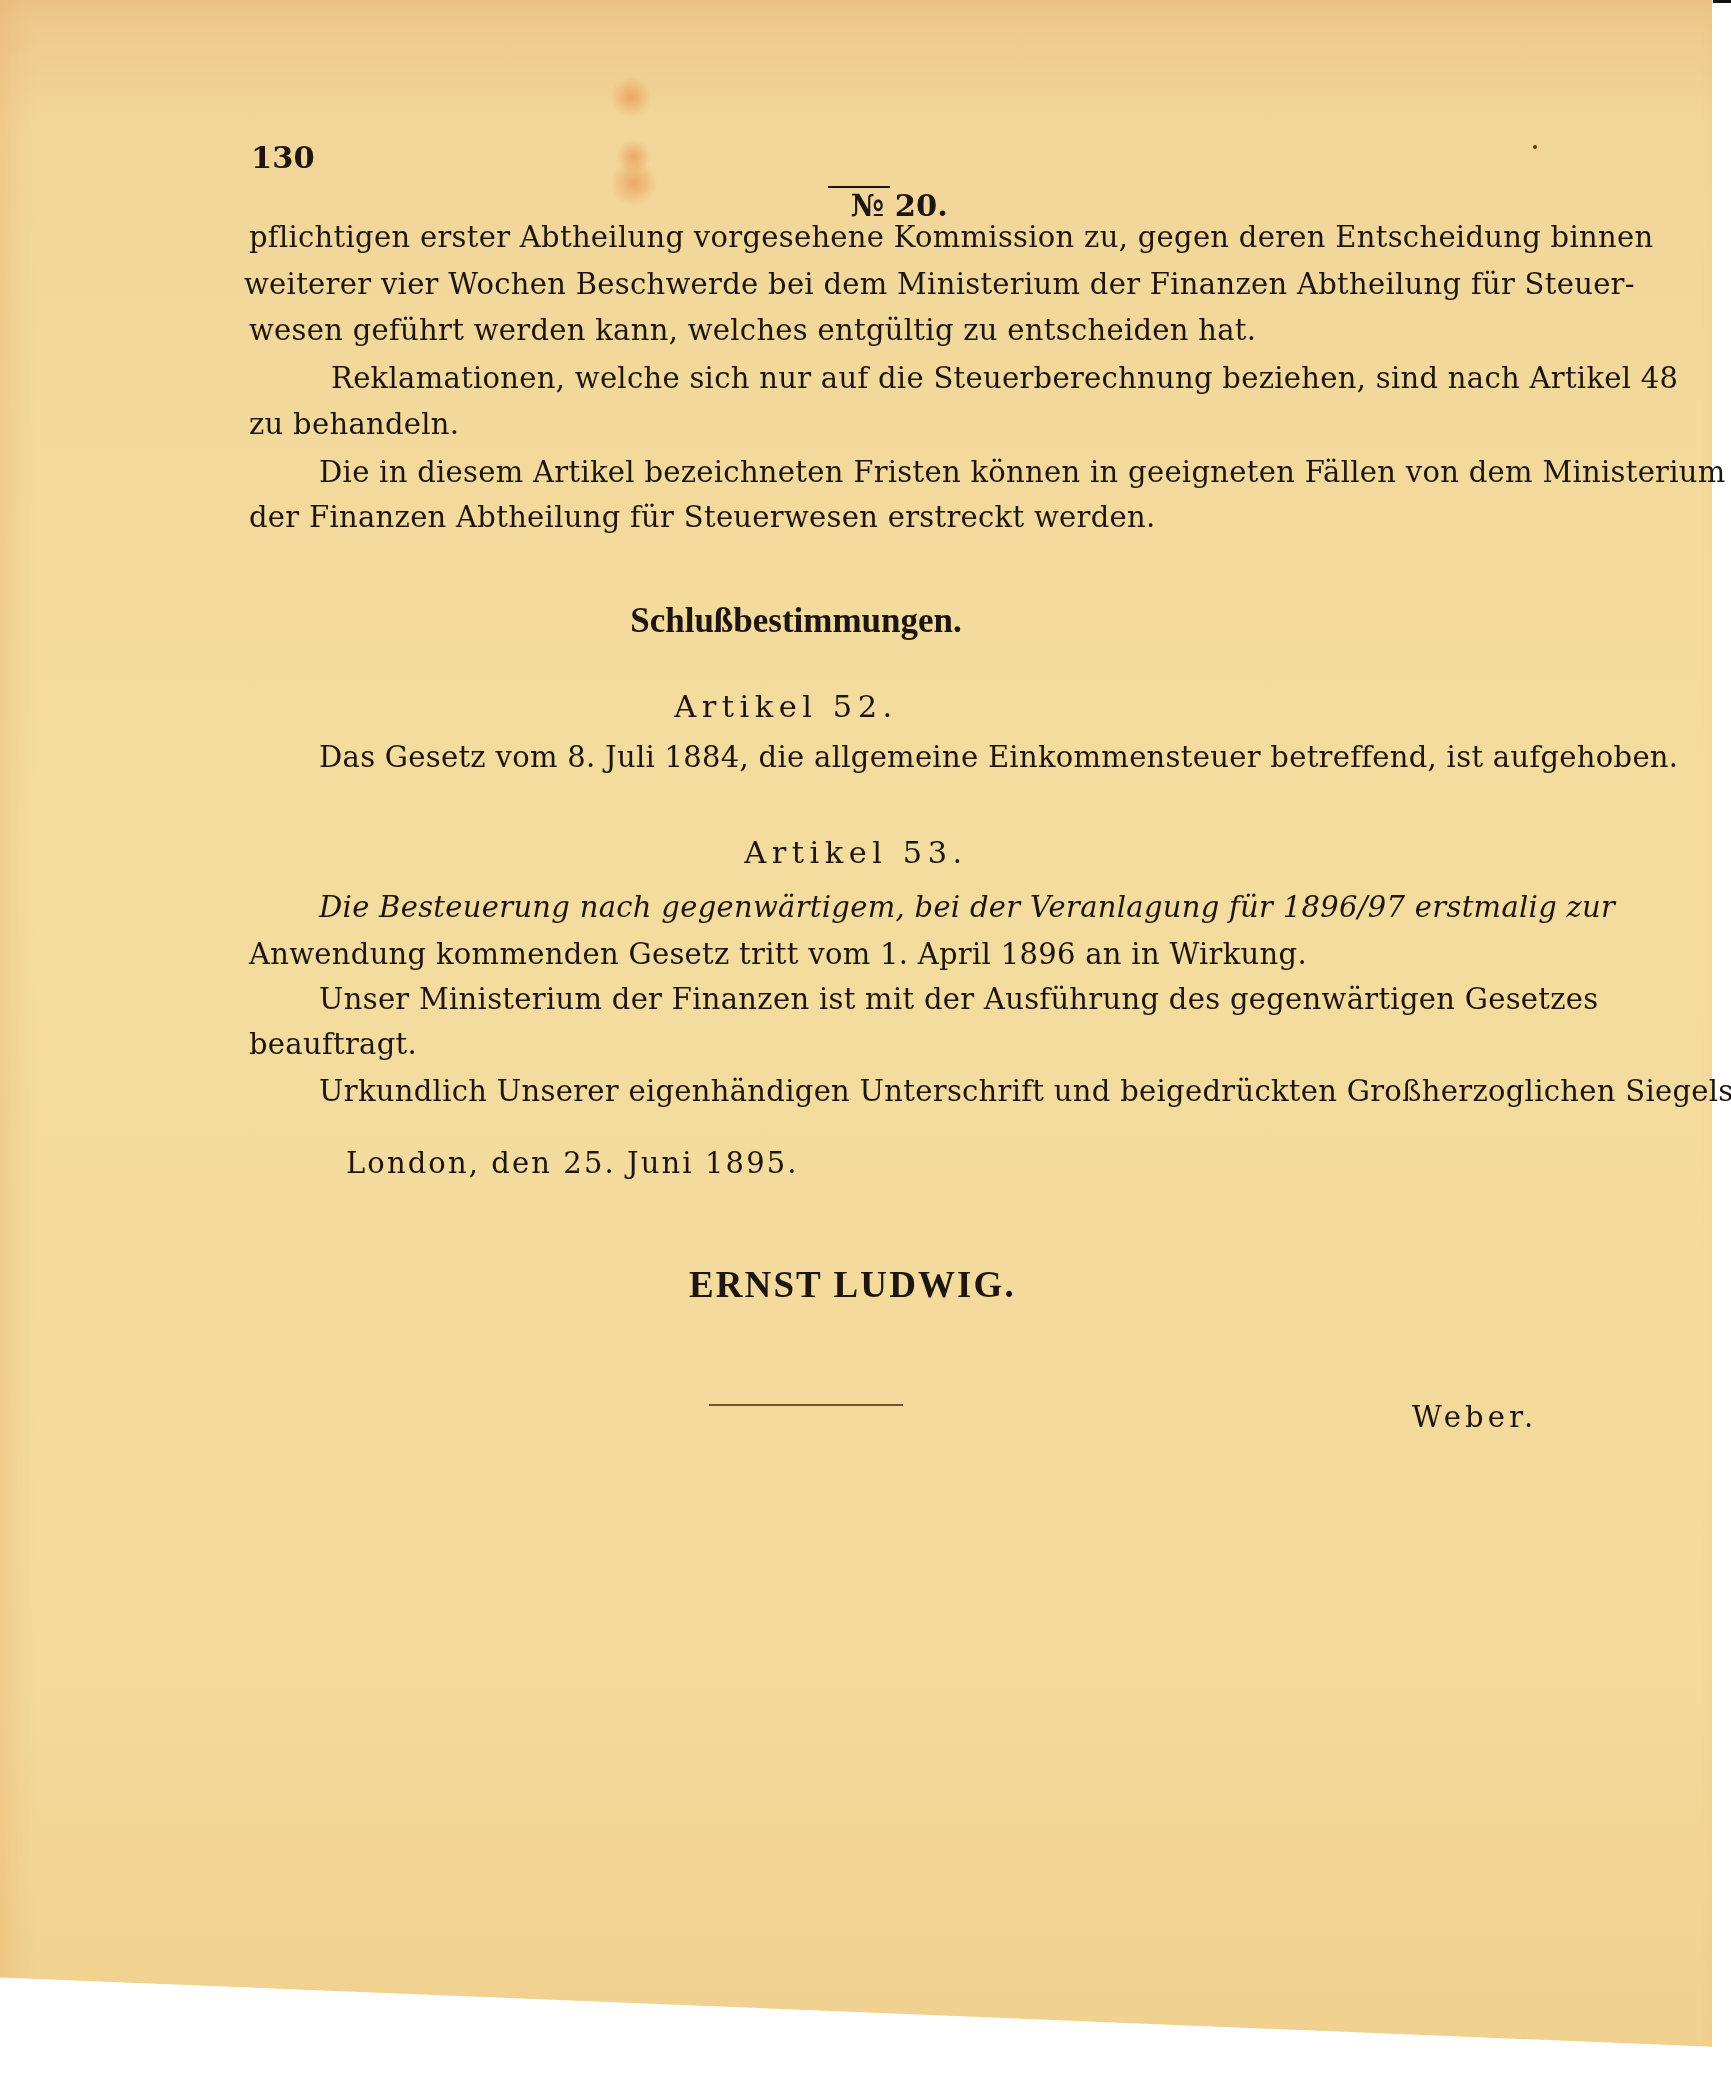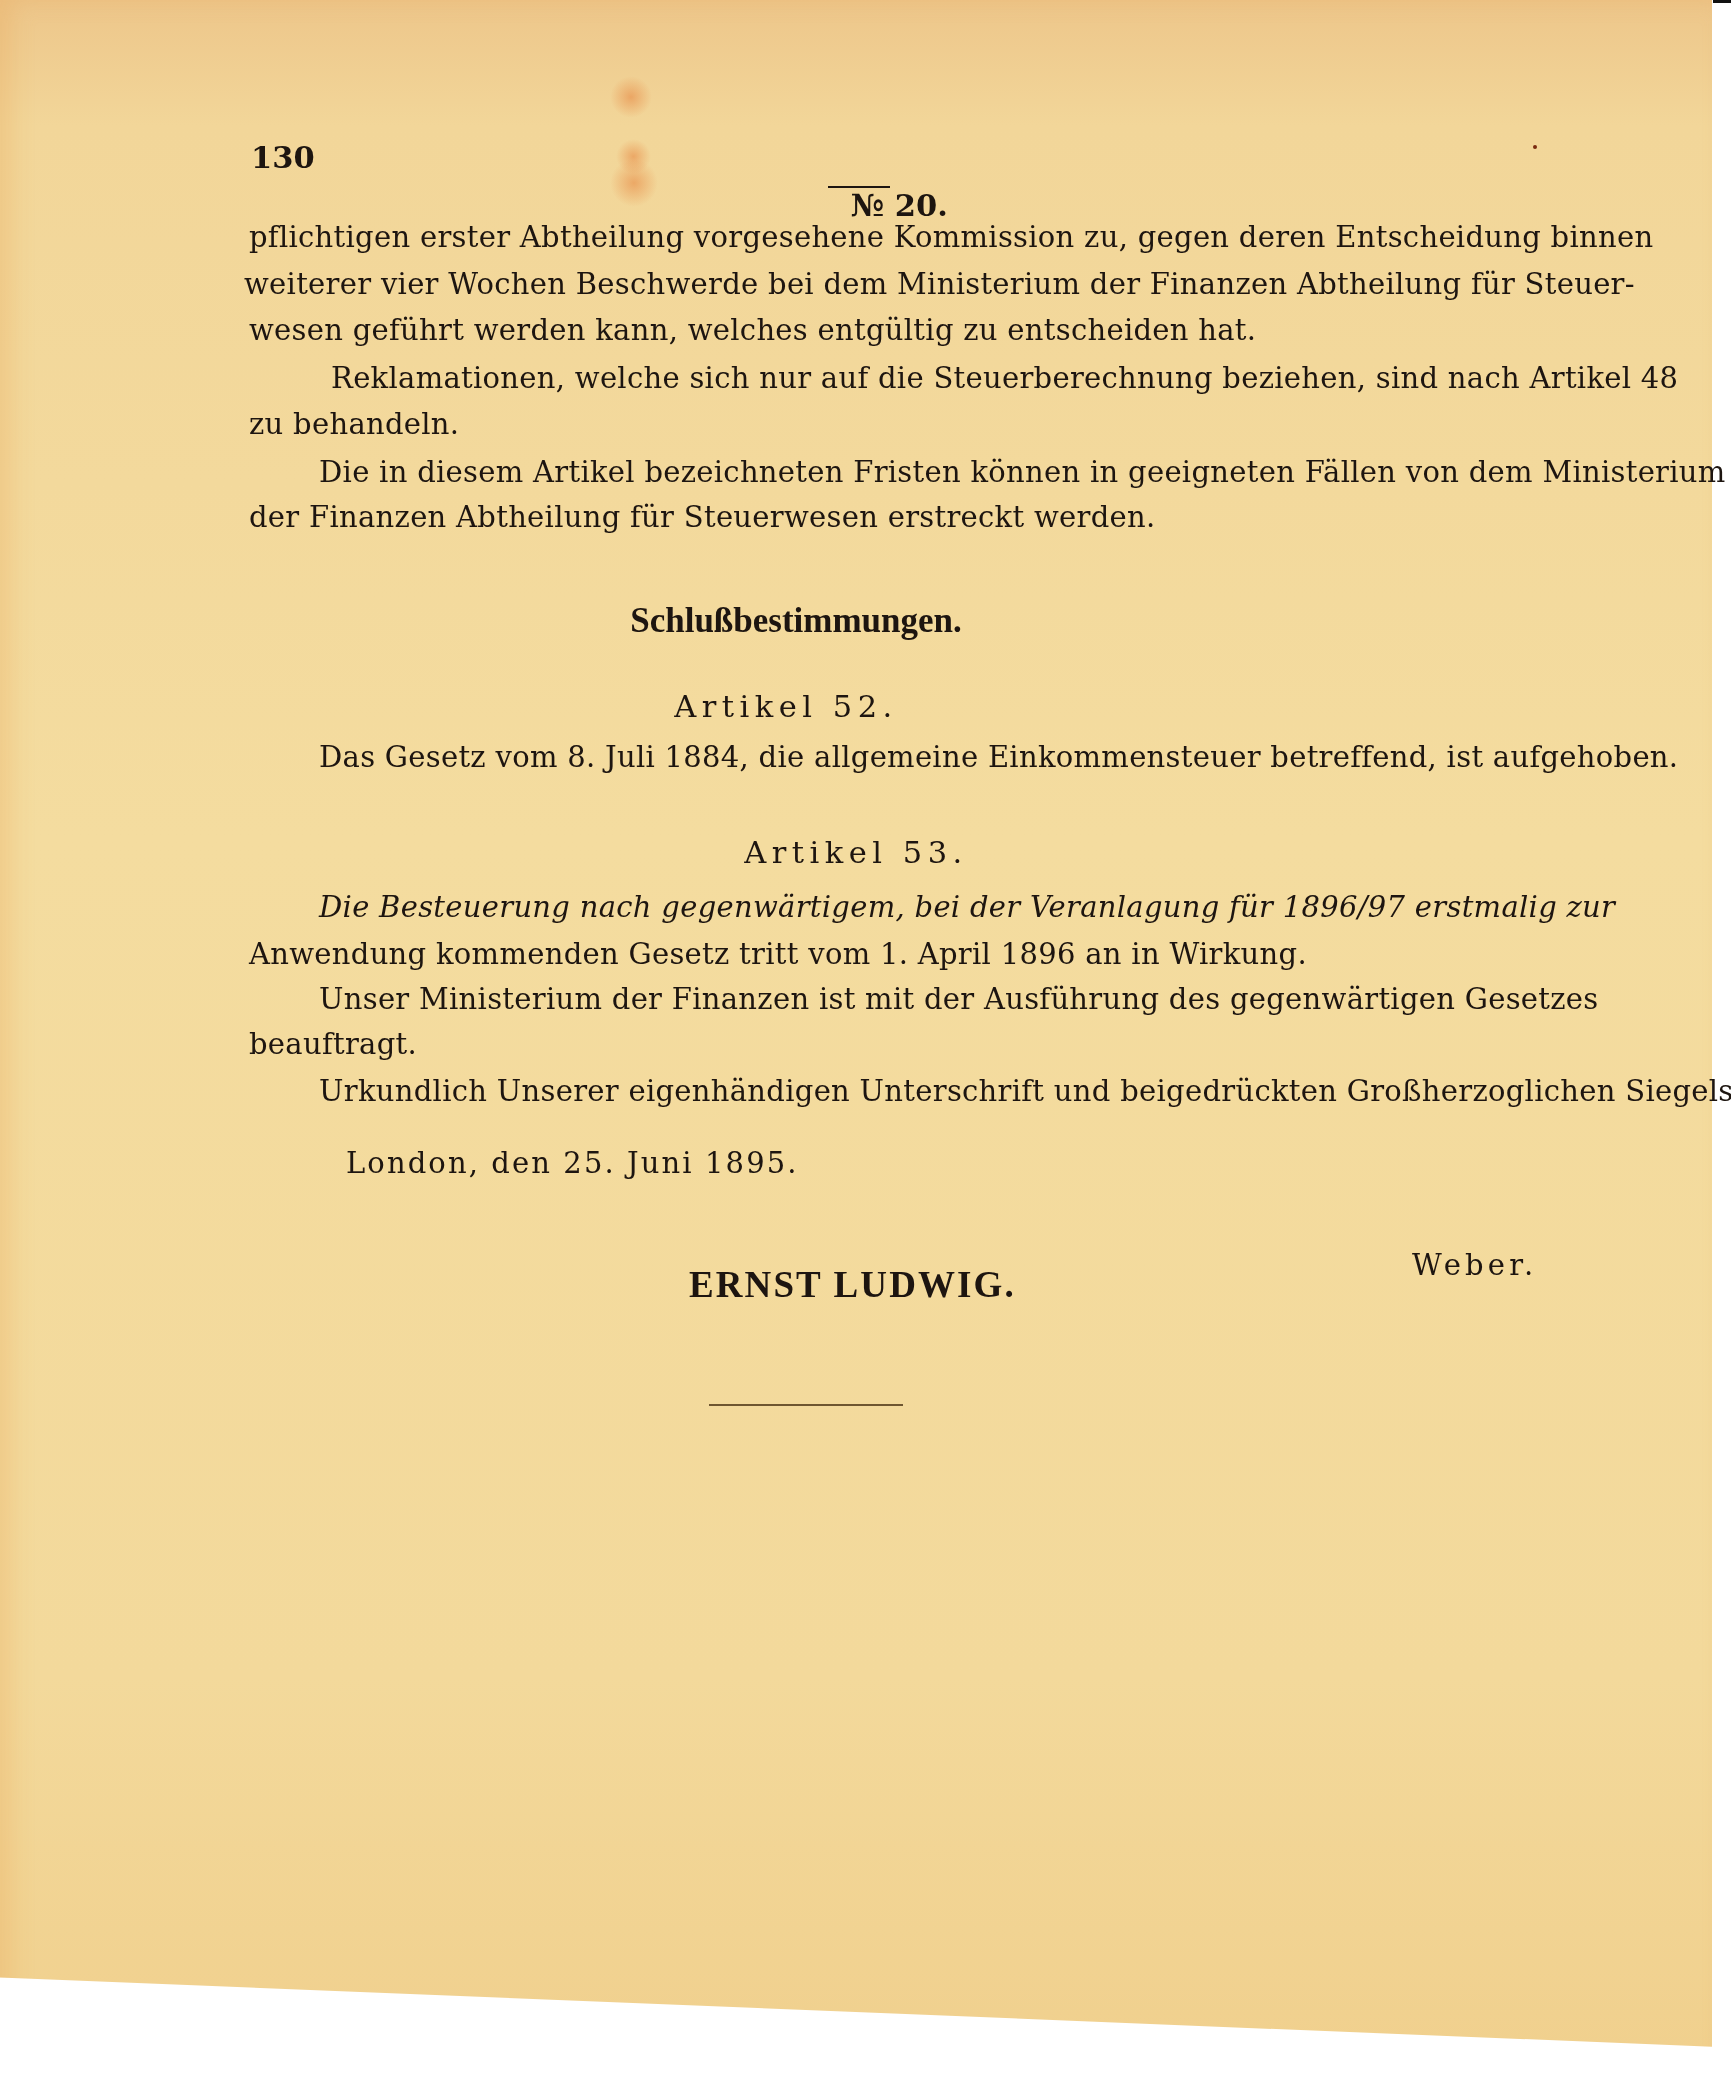--- a/index.html
+++ b/index.html
@@ -62,16 +62,16 @@
 <div class="txt art center" style="left:0;width:1712px;top:835px;">Artikel 53.</div>
 <div class="txt body" style="left:319px;top:890px;font-style:italic;">Die Besteuerung nach gegenwärtigem, bei der Veranlagung für 1896/97 erstmalig zur</div>
 <div class="txt body" style="left:249px;top:937px;">Anwendung kommenden Gesetz tritt vom 1. April 1896 an in Wirkung.</div>
 
 <div class="txt body" style="left:319px;top:982px;">Unser Ministerium der Finanzen ist mit der Ausführung des gegenwärtigen Gesetzes</div>
 <div class="txt body" style="left:249px;top:1027px;">beauftragt.</div>
 <div class="txt body" style="left:319px;top:1074px;">Urkundlich Unserer eigenhändigen Unterschrift und beigedrückten Großherzoglichen Siegels.</div>
 <div class="txt body" style="left:346px;top:1146px;letter-spacing:2.1px;">London, den 25. Juni 1895.</div>
 
 <div class="txt sig" style="left:689px;top:1247px;">ERNST LUDWIG.</div>
-<div class="txt body" style="left:1412px;top:1248px;letter-spacing:4.2px;">Weber.</div>
+<div class="txt body" style="left:1412px;top:1400px;letter-spacing:4.2px;">Weber.</div>
 
 <div class="rule" style="left:709px;top:1404px;width:194px;"></div>
 
 
 </body></html>

